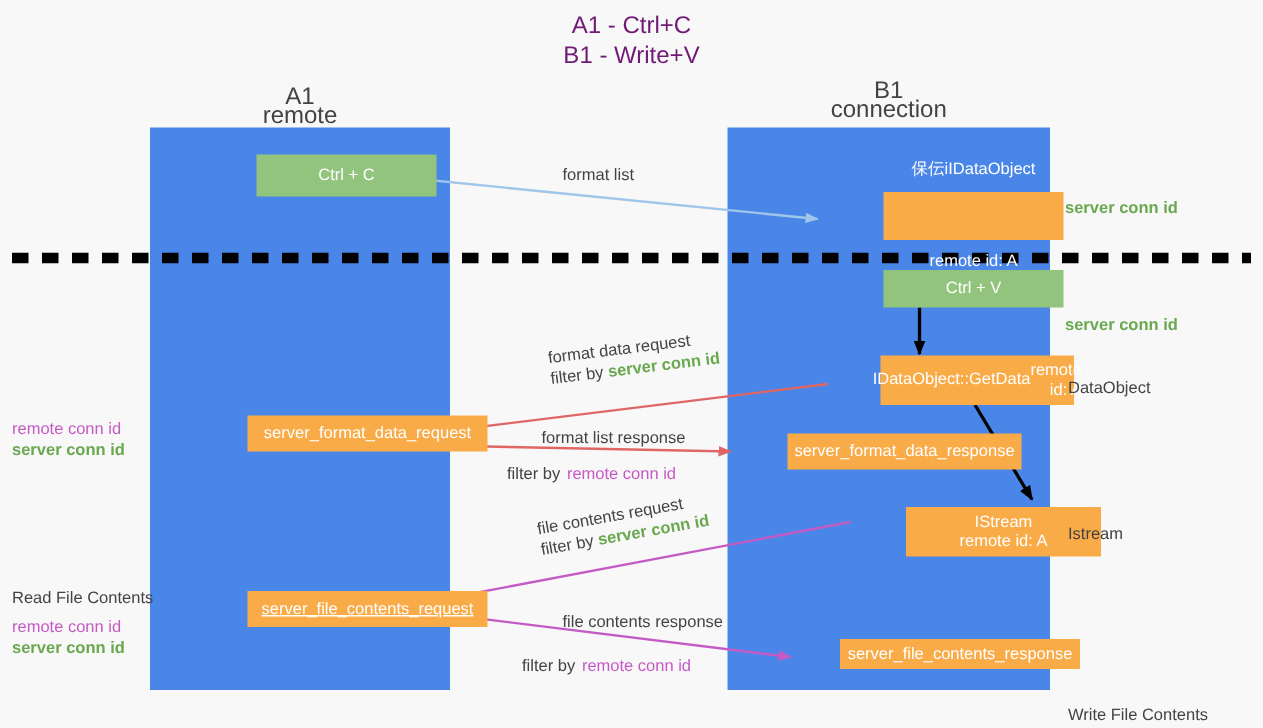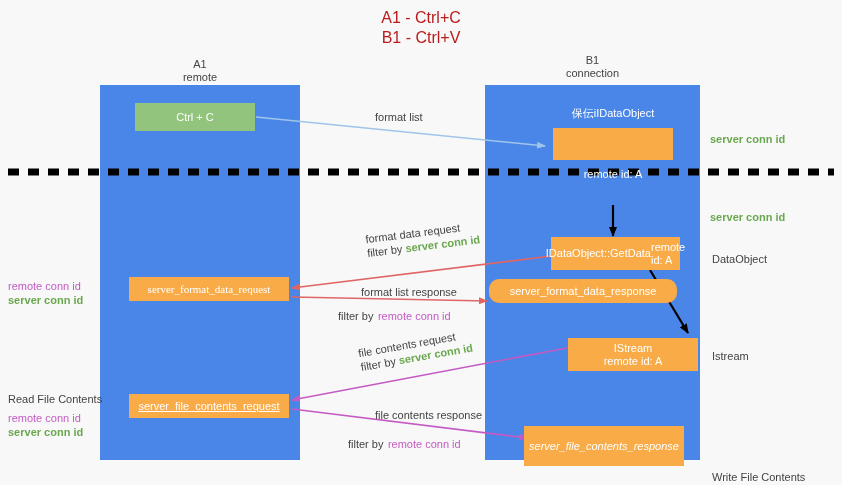--- a/index.html
+++ b/index.html
@@ -9,37 +9,37 @@
     font-family:"Liberation Sans", sans-serif;
     overflow:hidden;
     position:relative;
   }
   #stage{position:absolute;left:0;top:0;width:842px;height:485px;}
   .abs{position:absolute;}
 
   
   .title{
     left:0;top:8px;width:842px;text-align:center;
-    font-size:16px;color:#b91c1c;line-height:20px;
+    font-size:16px;color:#701a75;line-height:20px;
   }
 
   
   .lane-head{
-    font-size:11px;color:#434343;text-align:center;line-height:13px;
+    font-size:16px;color:#434343;text-align:center;line-height:13px;
   }
 
   
   .lane{background:#4a86e8;}
 
   
   .box{
     box-sizing:border-box;
     display:flex;align-items:center;justify-content:center;
-    text-align:left;color:#ffffff;
-    font-size:11px;line-height:13px;
+    text-align:right;color:#ffffff;
+    font-size:11px;line-height:13px;margin-left:36px;
   }
   .box-green{background:#93c47d;}
   .box-orange{background:#f9ab48;}
 
   
   .lbl{font-size:11px;line-height:14px;color:#434343;white-space:nowrap;}
   .lbl-green{color:#6aa84f;font-weight:bold;}
   .lbl-magenta{color:#c45ac4;font-weight:normal;}
   .lbl-plain{font-size:11px;color:#434343;white-space:nowrap;}
 
@@ -47,21 +47,21 @@
 
   svg.overlay{position:absolute;left:0;top:0;width:842px;height:485px;overflow:visible;}
 </style>
 </head>
 <body>
 
 <div id="stage">
 
   <div class="abs title">
     <div>A1 - Ctrl+C</div>
-    <div>B1 - Ctrl+V</div>
+    <div>B1 - Write+V</div>
   </div>
 
   <div class="abs lane-head" style="left:100px;top:58px;width:200px;">
     <div>A1</div>
     <div>remote</div>
   </div>
   <div class="abs lane-head" style="left:485px;top:54px;width:215px;">
     <div>B1</div>
     <div>connection</div>
   </div>
@@ -104,44 +104,47 @@
 
   <div class="abs box box-green" style="left:135px;top:103px;width:120px;height:28px;">
     <span>Ctrl + C</span>
   </div>
 
   <div class="abs box box-orange" style="left:553px;top:128px;width:120px;height:32px;flex-direction:column;gap:48px;">
     <span>保伝iIDataObject</span>
     <span>remote id: A</span>
   </div>
 
+  <div class="abs box box-green" style="left:553px;top:180px;width:120px;height:25px;">
+    <span>Ctrl + V</span>
+  </div>
 
   <div class="abs box box-orange" style="left:551px;top:237px;width:129px;height:33px;flex-direction:row;">
     <span>IDataObject::GetData</span>
     <span>remote id: A</span>
   </div>
 
-  <div class="abs box box-orange" style="left:129px;top:277px;width:160px;height:24px;font-family:Liberation Serif, serif;">
+  <div class="abs box box-orange" style="left:129px;top:277px;width:160px;height:24px;">
     <span>server_format_data_request</span>
   </div>
 
-  <div class="abs box box-orange" style="left:489px;top:279px;width:188px;height:24px;border-radius:10px;">
+  <div class="abs box box-orange" style="left:489px;top:289px;width:156px;height:24px;">
     <span>server_format_data_response</span>
   </div>
 
   <div class="abs box box-orange" style="left:568px;top:338px;width:130px;height:33px;flex-direction:column;">
     <span>IStream</span>
     <span>remote id: A</span>
   </div>
 
   <div class="abs box box-orange" style="left:129px;top:394px;width:160px;height:24px;text-decoration:underline;">
     <span>server_file_contents_request</span>
   </div>
 
-  <div class="abs box box-orange" style="left:524px;top:426px;width:160px;height:40px;font-style:italic;">
+  <div class="abs box box-orange" style="left:524px;top:426px;width:160px;height:20px;">
     <span>server_file_contents_response</span>
   </div>
 
   <div class="abs lbl-plain" style="left:375px;top:111px;">
     <span>format list</span>
   </div>
 
   <div class="abs rot" style="left:368px;top:232px;transform:rotate(-7deg);">
     <div class="lbl">format data request</div>
     <div class="lbl">

